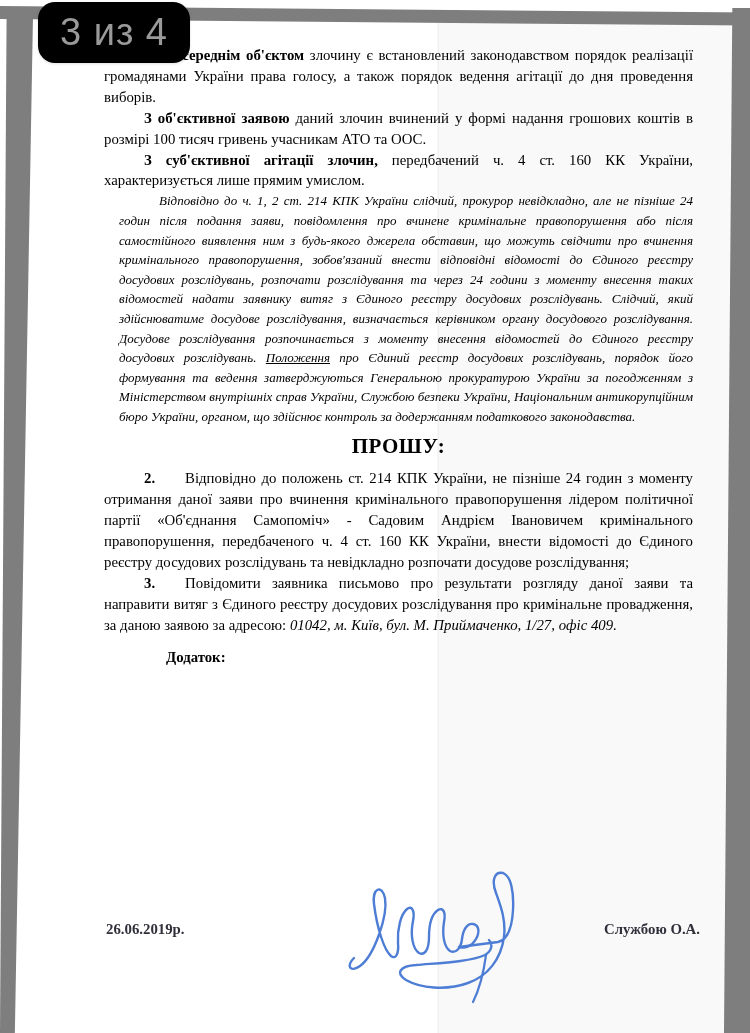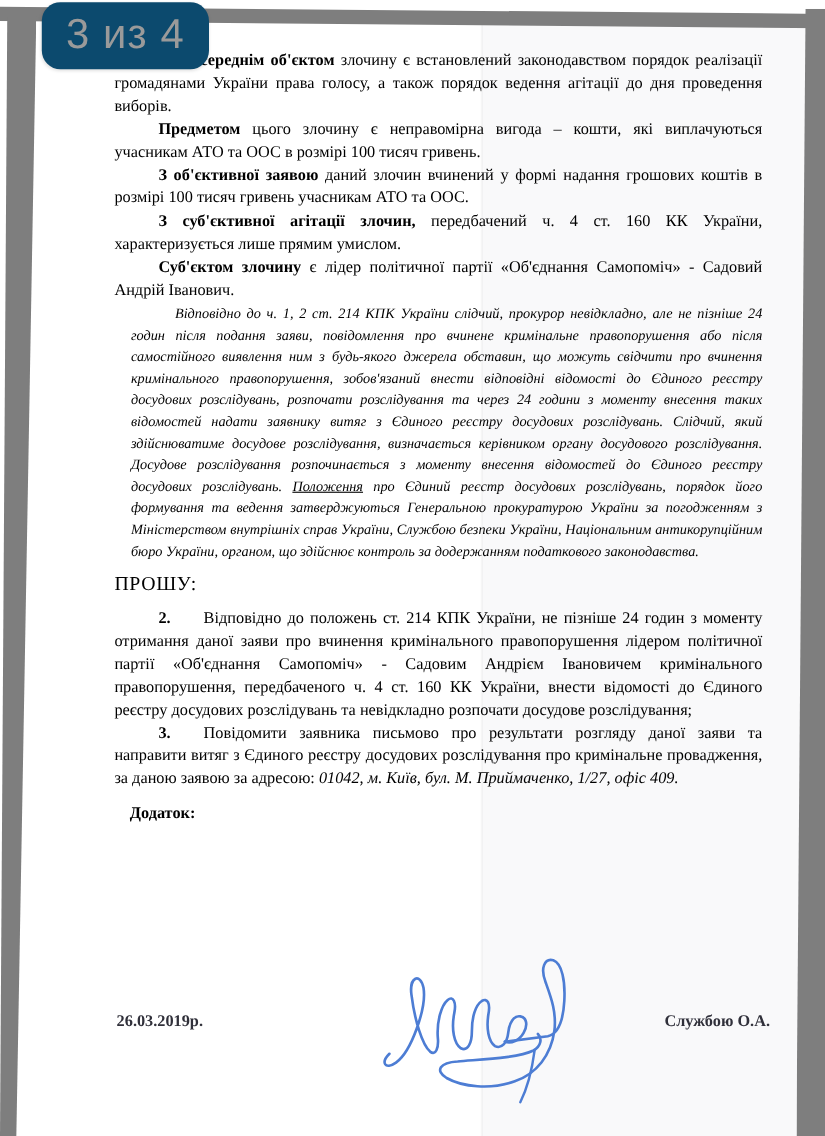--- a/index.html
+++ b/index.html
@@ -17,43 +17,43 @@
     position:absolute;left:0;top:15px;bottom:0;width:33px;background:#7e7e7e;
     clip-path:polygon(20% 0,100% 0,45% 100%,0 100%);z-index:1;
   }
   .frame-right{
     position:absolute;right:0;top:8px;bottom:0;width:26px;background:#7e7e7e;
     clip-path:polygon(32% 0,100% 0,100% 100%,0 100%);z-index:1;
   }
   
   .badge{
     position:absolute;left:38px;top:2px;width:152px;height:61px;
-    background:#0c4a6e;border-radius:17px;z-index:3;
+    background:#000000;border-radius:17px;z-index:3;
     display:flex;align-items:center;justify-content:center;
     font-family:"Liberation Sans", sans-serif;font-size:38px;letter-spacing:1px;
     color:#9a9a9a;box-shadow:0 1px 3px rgba(0,0,0,0.12);
   }
   
   .fold{position:absolute;left:437px;top:19px;bottom:0;width:2px;background:rgba(90,90,100,0.05);z-index:0;}
   .shade{position:absolute;left:438px;right:18px;top:19px;bottom:0;background:rgba(70,70,85,0.03);z-index:0;}
   
   .doc{
     position:absolute;left:104px;top:45px;width:589px;z-index:2;
     color:#000000;font-size:14.8px;line-height:20.9px;text-align:justify;
   }
   .para{margin:0;text-indent:40px;}
   .para b{font-weight:bold;}
   .quote{font-style:italic;font-size:13px;line-height:19.6px;margin-left:15px;}
   .ul{text-decoration:underline;}
-  .heading{margin:10px 0 11px 0;text-align:left;font-weight:normal;font-size:18px;letter-spacing:0.6px;text-indent:0;}
+  .heading{margin:10px 0 11px 0;text-align:center;font-weight:bold;font-size:21px;letter-spacing:0.6px;text-indent:0;}
   .item{margin:0;text-indent:40px;}
   .item .num{font-weight:bold;}
   .item .numgap{display:inline-block;width:30px;}
   .item .it{font-style:italic;}
-  .attach{margin-top:11px;}
+  .attach{margin-top:11px;margin-left:48px;}
   .attach-label{margin:0;margin-left:-6px;text-indent:20px;font-weight:bold;}
   .attach-item{margin:0;margin-left:-6px;text-indent:0;}
   .footer{
     position:absolute;left:106px;right:50px;top:921px;z-index:2;
     display:flex;justify-content:space-between;
     font-weight:bold;font-size:14.8px;color:#30303a;
   }
   .signature{position:absolute;left:340px;top:858px;z-index:3;}
 </style>
 </head>
@@ -67,46 +67,44 @@
 
   <div class="badge">3 из 4</div>
 
   <div class="fold"></div>
   <div class="shade"></div>
 
   <div class="doc">
 
     <p class="para"><b>Безпосереднім об'єктом</b><span> злочину є встановлений законодавством порядок реалізації громадянами України права голосу, а також порядок ведення агітації до дня проведення виборів.</span></p>
 
-    <p class="para"><b>Предметом</b><span> цього злочину є неправомірна вигода – кошти, які виплачуються учасникам АТО та ООС в розмірі 100 тисяч гривень.</span></p>
 
     <p class="para"><b>З об'єктивної заявою</b><span> даний злочин вчинений у формі надання грошових коштів в розмірі 100 тисяч гривень учасникам АТО та ООС.</span></p>
 
     <p class="para"><b>З суб'єктивної агітації злочин,</b><span> передбачений ч. 4 ст. 160 КК України, характеризується лише прямим умислом.</span></p>
 
-    <p class="para"><b>Суб'єктом злочину</b><span> є лідер політичної партії  «Об'єднання Самопоміч» - Садовий Андрій Іванович.</span></p>
 
     <p class="para quote"><span>Відповідно до ч. 1, 2 ст. 214 КПК України  слідчий, прокурор невідкладно, але не пізніше 24 годин після подання заяви, повідомлення про вчинене кримінальне правопорушення або після самостійного виявлення ним з будь-якого джерела обставин, що можуть свідчити про вчинення кримінального правопорушення, зобов'язаний внести відповідні відомості до Єдиного реєстру досудових розслідувань, розпочати розслідування та через 24 години з моменту внесення таких відомостей надати заявнику витяг з Єдиного реєстру досудових розслідувань. Слідчий, який здійснюватиме досудове розслідування, визначається керівником органу досудового розслідування. Досудове розслідування розпочинається з моменту внесення відомостей до Єдиного реєстру досудових розслідувань. </span><span class="ul">Положення</span><span> про Єдиний реєстр досудових розслідувань, порядок його формування та ведення затверджуються Генеральною прокуратурою України за погодженням з Міністерством внутрішніх справ України, Службою безпеки України, Національним антикорупційним бюро України, органом, що здійснює контроль за додержанням податкового законодавства.</span></p>
 
 
     <p class="heading">ПРОШУ:</p>
 
 
     <p class="item"><span class="num">2.</span><span class="numgap"></span><span>Відповідно до положень ст. 214 КПК України, не пізніше 24 годин з моменту отримання даної заяви про вчинення кримінального правопорушення  лідером політичної партії «Об'єднання Самопоміч» - Садовим Андрієм Івановичем кримінального правопорушення, передбаченого ч. 4 ст. 160 КК України, внести відомості до Єдиного реєстру досудових розслідувань та невідкладно розпочати досудове розслідування;</span></p>
 
     <p class="item"><span class="num">3.</span><span class="numgap"></span><span>Повідомити заявника письмово про результати розгляду даної заяви та направити витяг з Єдиного реєстру досудових розслідування про кримінальне провадження, за даною заявою за адресою: </span><span class="it">01042, м. Київ, бул. М. Приймаченко, 1/27, офіс 409.</span></p>
 
     <div class="attach">
       <p class="attach-label">Додаток:</p>
     </div>
 
   </div>
 
   <div class="footer">
-    <span>26.03.2019р.</span>
+    <span>26.06.2019р.</span>
     <span>Службою О.А.</span>
   </div>
 
   <svg class="signature" width="190" height="170" viewBox="0 0 190 170" fill="none">
     <path d="M14,100 C6,108 10,115 20,108 C34,98 48,58 45,40 C42,26 32,30 34,46
              C37,70 44,92 51,98 C56,102 59,95 58,85 C57,71 61,56 67,51
              C72,47 75,53 73,63 C70,78 73,91 79,95 C85,98 89,91 89,79
              C89,67 92,56 98,52 C103,49 106,54 104,64 C102,77 104,89 110,93
              C116,96 121,90 122,81 C123,72 127,65 133,66 C139,67 140,74 136,81
              C132,88 125,91 119,89" stroke="#4d7dd4" stroke-width="2.4" stroke-linecap="round"></path>

